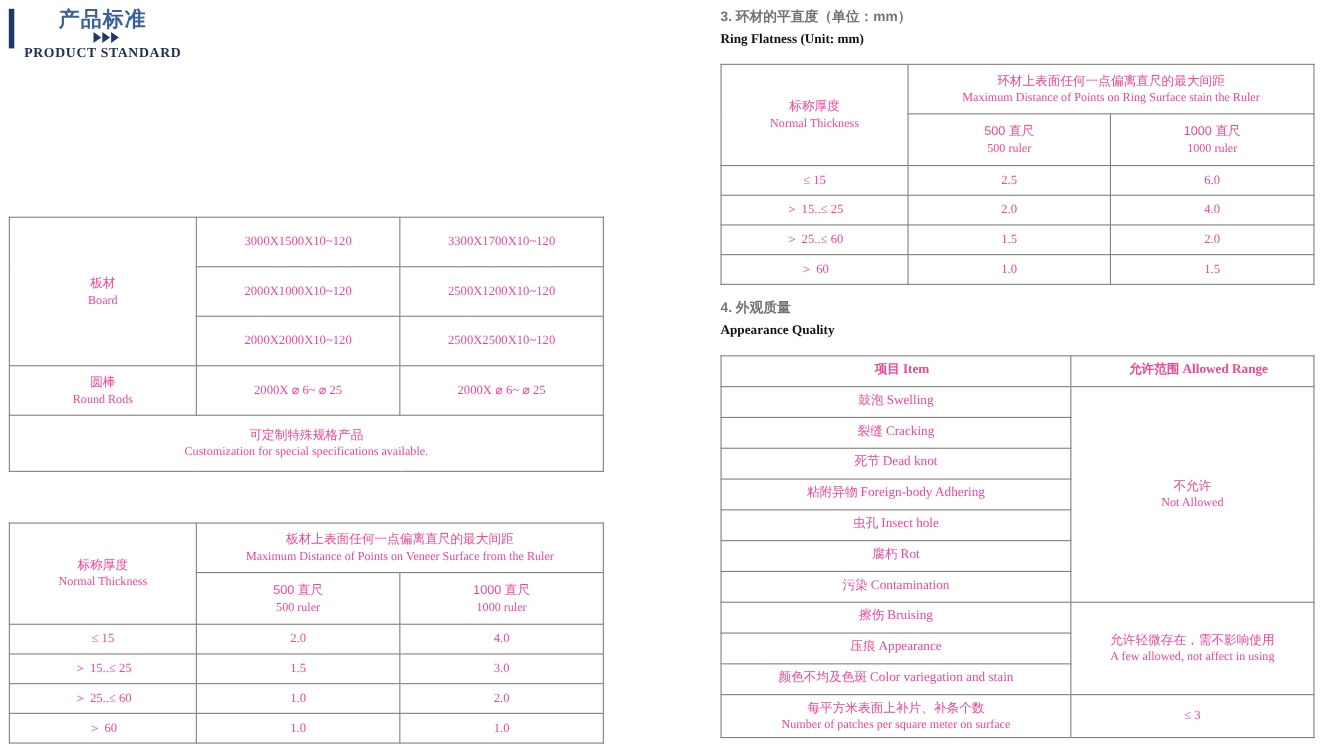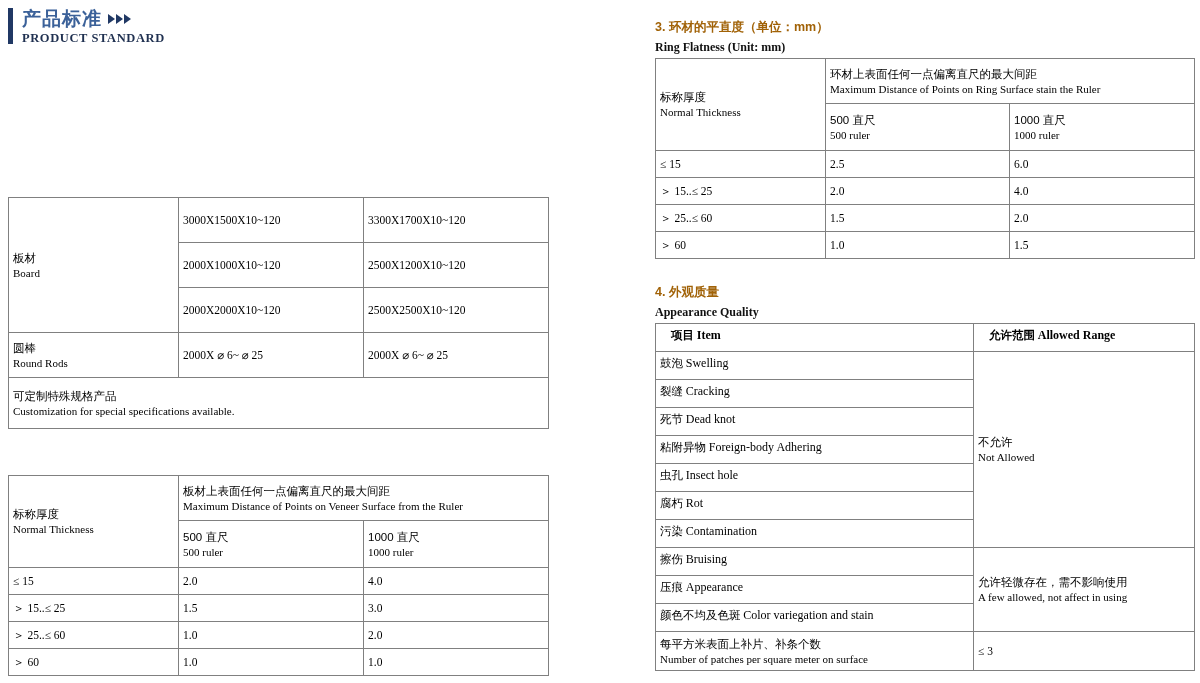--- a/index.html
+++ b/index.html
@@ -40,20 +40,21 @@
   .brand-text { display: block; }
   .brand-cn {
     font-family: "Liberation Sans", "DejaVu Sans", sans-serif;
     font-weight: bold;
     font-size: 19px;
     color: #3b6199;
     letter-spacing: 1px;
     line-height: 21px;
     display: flex;
     align-items: center;
+    flex-direction: column;
   }
   .arrows {
     display: inline-flex;
     margin-left: 6px;
     align-items: center;
     gap: 1px;
   }
   .arrows i {
     display: inline-block;
     width: 0; height: 0;
@@ -94,47 +95,47 @@
     color: #111;
   }
 
   
   .sec-head { position: absolute; }
   .sec-cn {
     font-family: "Liberation Sans", "DejaVu Sans", sans-serif;
     font-weight: bold;
     font-size: 12.5px;
     line-height: 16px;
-    color: #a16207;
+    color: #737373;
     white-space: nowrap;
-    margin-top: 12px;
   }
   .sec-en {
     font-family: "Liberation Serif", "DejaVu Serif", serif;
     font-weight: bold;
     font-size: 12px;
     line-height: 15px;
     margin-top: 5px;
     color: #111;
     white-space: nowrap;
   }
 
   
   table.doc {
     position: absolute;
     border-collapse: collapse;
     table-layout: fixed;
     background: #fff;
   }
   table.doc td, table.doc th {
     border: 1px solid #808080;
+    text-align: center;
     vertical-align: middle;
     padding: 4px 4px;
     font-weight: normal;
-    color: #000000;
+    color: #ec4899;
   }
   .cn {
     font-family: "Liberation Sans", "DejaVu Sans", sans-serif;
     font-size: 11.5px;
     line-height: 15px;
     display: block;
   }
   .cn-b {
     font-family: "Liberation Sans", "DejaVu Sans", sans-serif;
     font-size: 11.5px;

